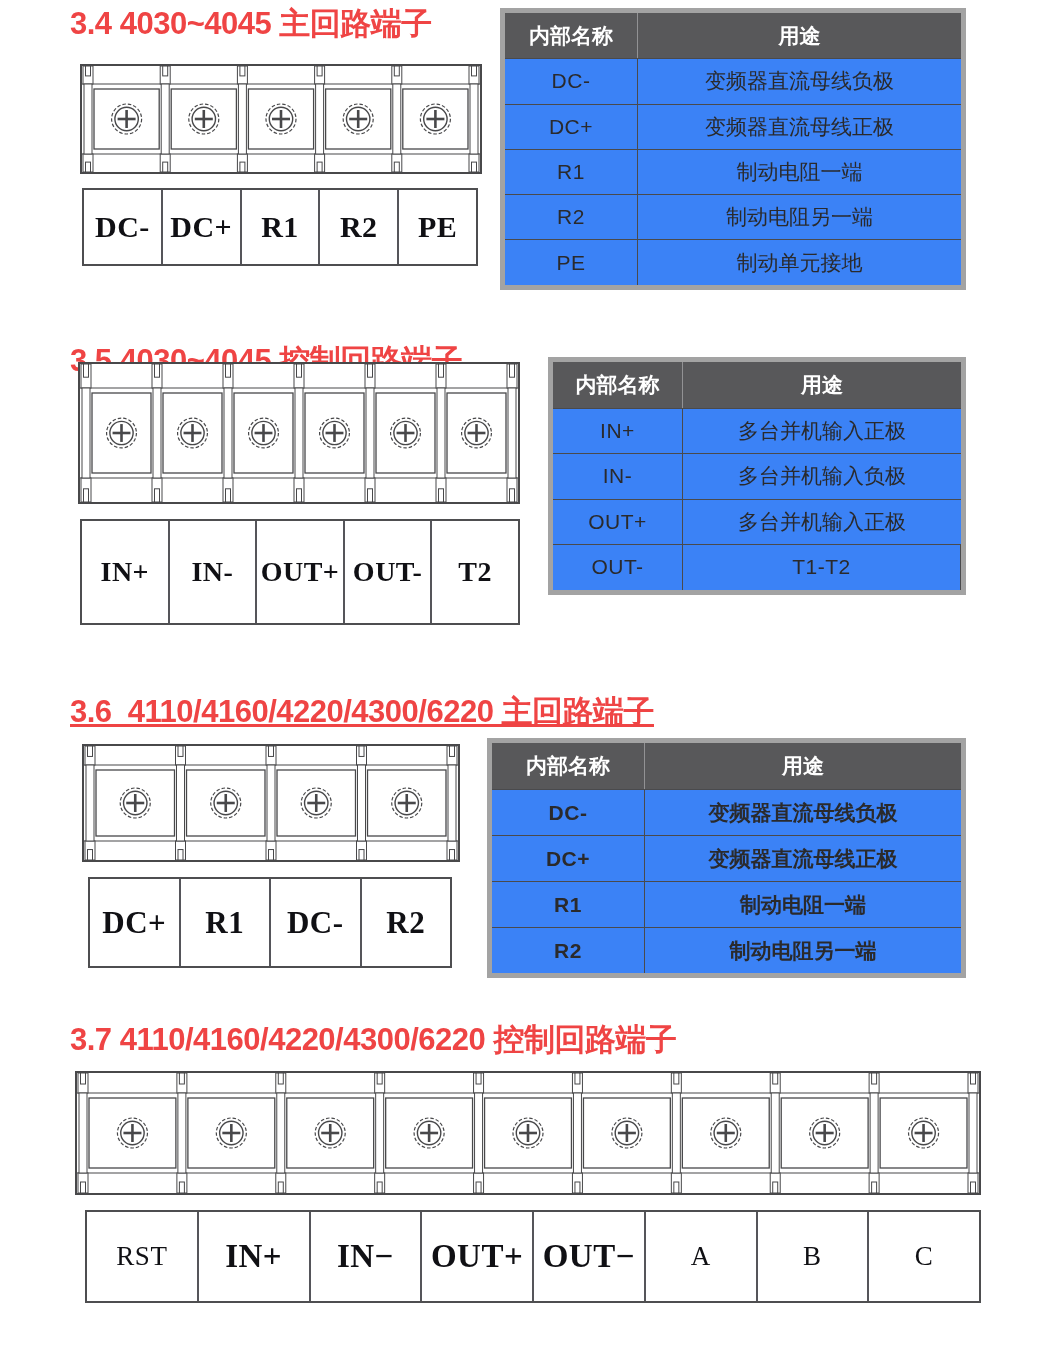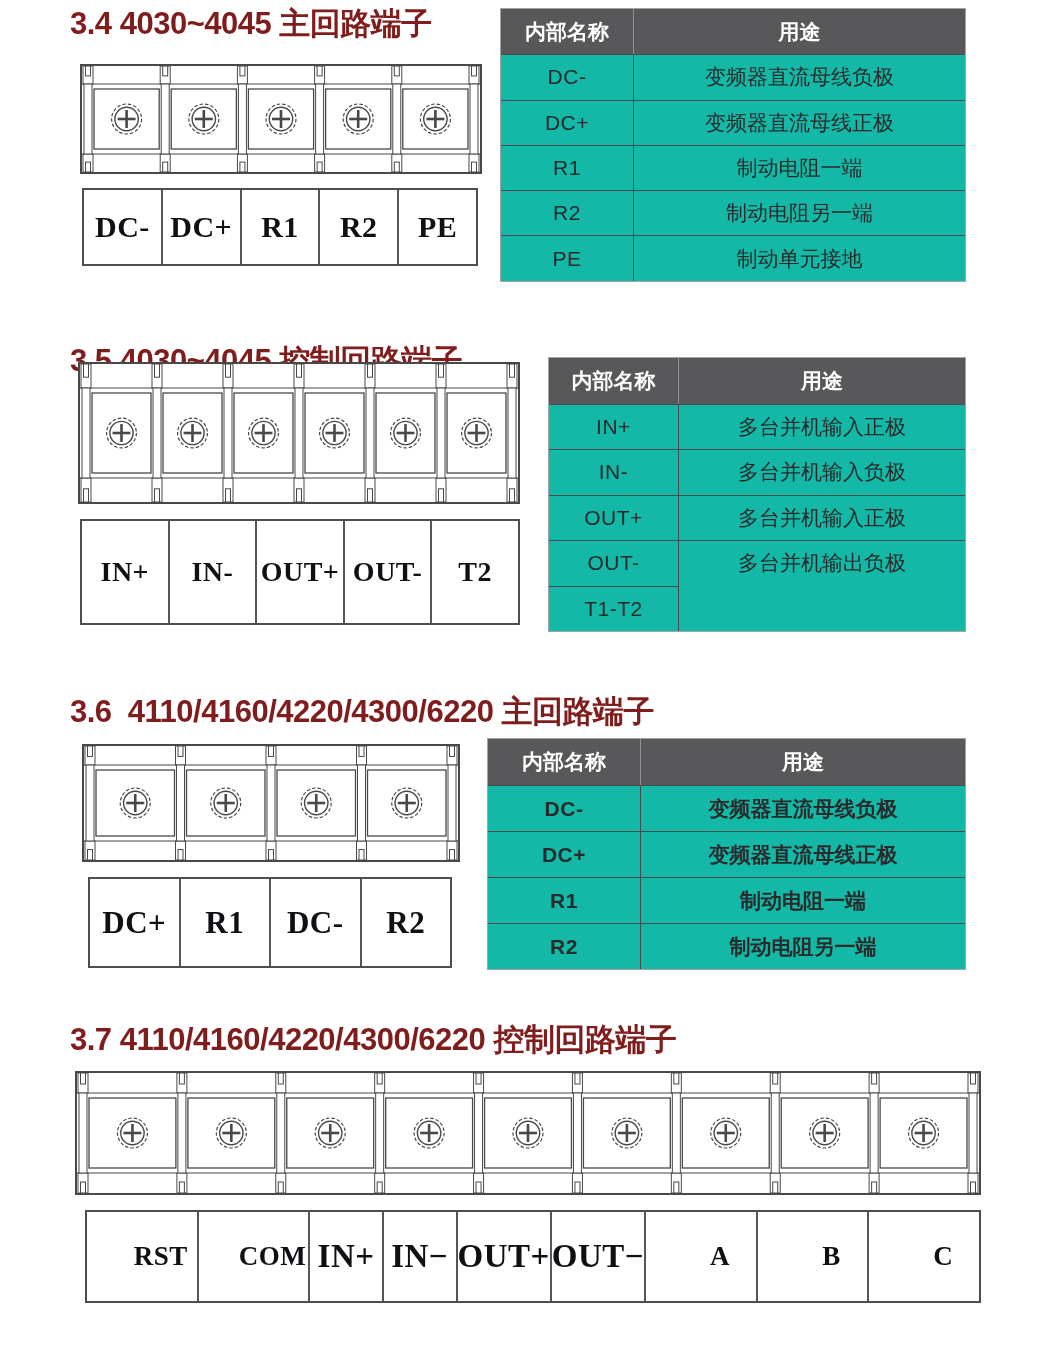--- a/index.html
+++ b/index.html
@@ -1,37 +1,37 @@
 <!DOCTYPE html>
 <html><head>
 <meta charset="utf-8">
 <style>
   html,body{margin:0;padding:0;background:#fff;}
   #page{position:relative;width:1057px;height:1360px;background:#fff;overflow:hidden;
         font-family:"Liberation Sans","DejaVu Sans",sans-serif;color:#1e1e1f;}
 
-  .heading{position:absolute;margin:0;font-size:31px;font-weight:700;color:#7f1d1d;
+  .heading{position:absolute;margin:0;font-size:31px;font-weight:700;color:#ef4444;
            letter-spacing:-0.5px;white-space:pre;line-height:1.15;}
 
   .tdrawing{position:absolute;background:#fff;}
   .tdrawing svg{display:block;}
 
   .tlabels{position:absolute;display:flex;border:2px solid #4e4e50;background:#fff;box-sizing:border-box;}
   .tcell{flex:1;display:flex;align-items:center;justify-content:center;
          border-right:2px solid #55555a;box-sizing:border-box;
          font-family:"Liberation Serif","DejaVu Serif",serif;font-weight:700;
          color:#101014;letter-spacing:0.5px;}
   .tcell:last-child{border-right:none;}
   #l34 .tcell{font-size:30px;}
   #l35 .tcell{font-size:28px;}
   #l36 .tcell{font-size:31px;}
   #l37 .tcell[data-strong="true"]{font-weight:700;font-size:33px;}
-  #l37 .tcell[data-strong="false"]{font-weight:700;font-size:27px;padding-left:38px;}
-
-  .dtable{position:absolute;display:grid;border:1px solid #a3a3a3;background:#14b8a6;box-sizing:border-box;}
+  #l37 .tcell[data-strong="false"]{font-weight:400;font-size:27px;}
+
+  .dtable{position:absolute;display:grid;border:5px solid #a3a3a3;background:#3b82f6;box-sizing:border-box;}
   #t34{grid-template-columns:133px 1fr;grid-auto-rows:45.3px;}
   #t35{grid-template-columns:130px 1fr;grid-auto-rows:45.5px;}
   #t36{grid-template-columns:153px 1fr;grid-auto-rows:46px;}
   .hcell{background:#58585a;color:#fff;font-weight:700;font-size:21px;
          display:flex;align-items:center;justify-content:center;}
   .hcell.c1{border-right:1px solid #929294;}
   .bcell{display:flex;align-items:center;justify-content:center;font-size:21px;color:#2a2a2c;
          border-top:1px solid #4a4a4c;}
   .bcell.c1{border-right:1px solid #4a4a4c;letter-spacing:0.5px;}
   #t36 .bcell{font-weight:700;}
@@ -213,25 +213,24 @@
   <div class="dtable" id="t35" style="left:548px;top:357px;width:418px;">
     <div class="hcell c1">内部名称</div>
     <div class="hcell c2">用途</div>
     <div class="bcell c1">IN+</div>
     <div class="bcell c2">多台并机输入正极</div>
     <div class="bcell c1">IN-</div>
     <div class="bcell c2">多台并机输入负极</div>
     <div class="bcell c1">OUT+</div>
     <div class="bcell c2">多台并机输入正极</div>
     <div class="bcell c1">OUT-</div>
-    <div class="bcell c2">多台并机输出负极</div>
     <div class="bcell c1">T1-T2</div>
   </div>
 
-  <h2 class="heading" id="h36" style="left:70px;top:694px;">3.6  4110/4160/4220/4300/6220 主回路端子</h2>
+  <h2 class="heading" id="h36" style="left:70px;top:694px;text-decoration:underline;">3.6  4110/4160/4220/4300/6220 主回路端子</h2>
   <div class="tdrawing" id="d36" style="left:82px;top:744px;width:378px;height:118px;">
       <svg xmlns="http://www.w3.org/2000/svg" width="378" height="118" viewBox="0 0 378 118">
         <rect x="1" y="1" width="376" height="116" fill="#fff" stroke="#48484a" stroke-width="2"></rect>
         <line x1="8" y1="2" x2="8" y2="116" stroke="#9a9a9c" stroke-width="1"></line>
         <line x1="370" y1="2" x2="370" y2="116" stroke="#9a9a9c" stroke-width="1"></line>
         <line x1="2" y1="21" x2="376" y2="21" stroke="#48484a" stroke-width="1.2"></line>
         <line x1="2" y1="97" x2="376" y2="97" stroke="#48484a" stroke-width="1.2"></line>
         <rect x="3" y="2" width="10" height="19" fill="#fff" stroke="#48484a" stroke-width="1"></rect>
         <rect x="5.5" y="2" width="5" height="10.450000000000001" fill="#fff" stroke="#48484a" stroke-width="1"></rect>
         <rect x="3" y="97" width="10" height="19" fill="#fff" stroke="#48484a" stroke-width="1"></rect>
@@ -398,21 +397,20 @@
         <line x1="749.6666666666666" y1="53" x2="749.6666666666666" y2="71" stroke="#48484a" stroke-width="2.6"></line>
         <rect x="805.1111111111111" y="27" width="86.88888888888889" height="70" fill="#fff" stroke="#48484a" stroke-width="1.3"></rect>
         <circle cx="848.5555555555555" cy="62" r="15" fill="none" stroke="#48484a" stroke-width="1.2" stroke-dasharray="3.5 2"></circle>
         <circle cx="848.5555555555555" cy="62" r="11.700000000000001" fill="none" stroke="#48484a" stroke-width="1.4"></circle>
         <line x1="839.5555555555555" y1="62" x2="857.5555555555555" y2="62" stroke="#48484a" stroke-width="2.6"></line>
         <line x1="848.5555555555555" y1="53" x2="848.5555555555555" y2="71" stroke="#48484a" stroke-width="2.6"></line>
       </svg>
     </div>
   <div class="tlabels" id="l37" style="left:85px;top:1210px;width:896px;height:93px;">
     <div class="tcell" data-strong="false">RST</div>
-    <div class="tcell" data-strong="false">COM</div>
     <div class="tcell" data-strong="true">IN+</div>
     <div class="tcell" data-strong="true">IN−</div>
     <div class="tcell" data-strong="true">OUT+</div>
     <div class="tcell" data-strong="true">OUT−</div>
     <div class="tcell" data-strong="false">A</div>
     <div class="tcell" data-strong="false">B</div>
     <div class="tcell" data-strong="false">C</div>
   </div>
 
 </div>

